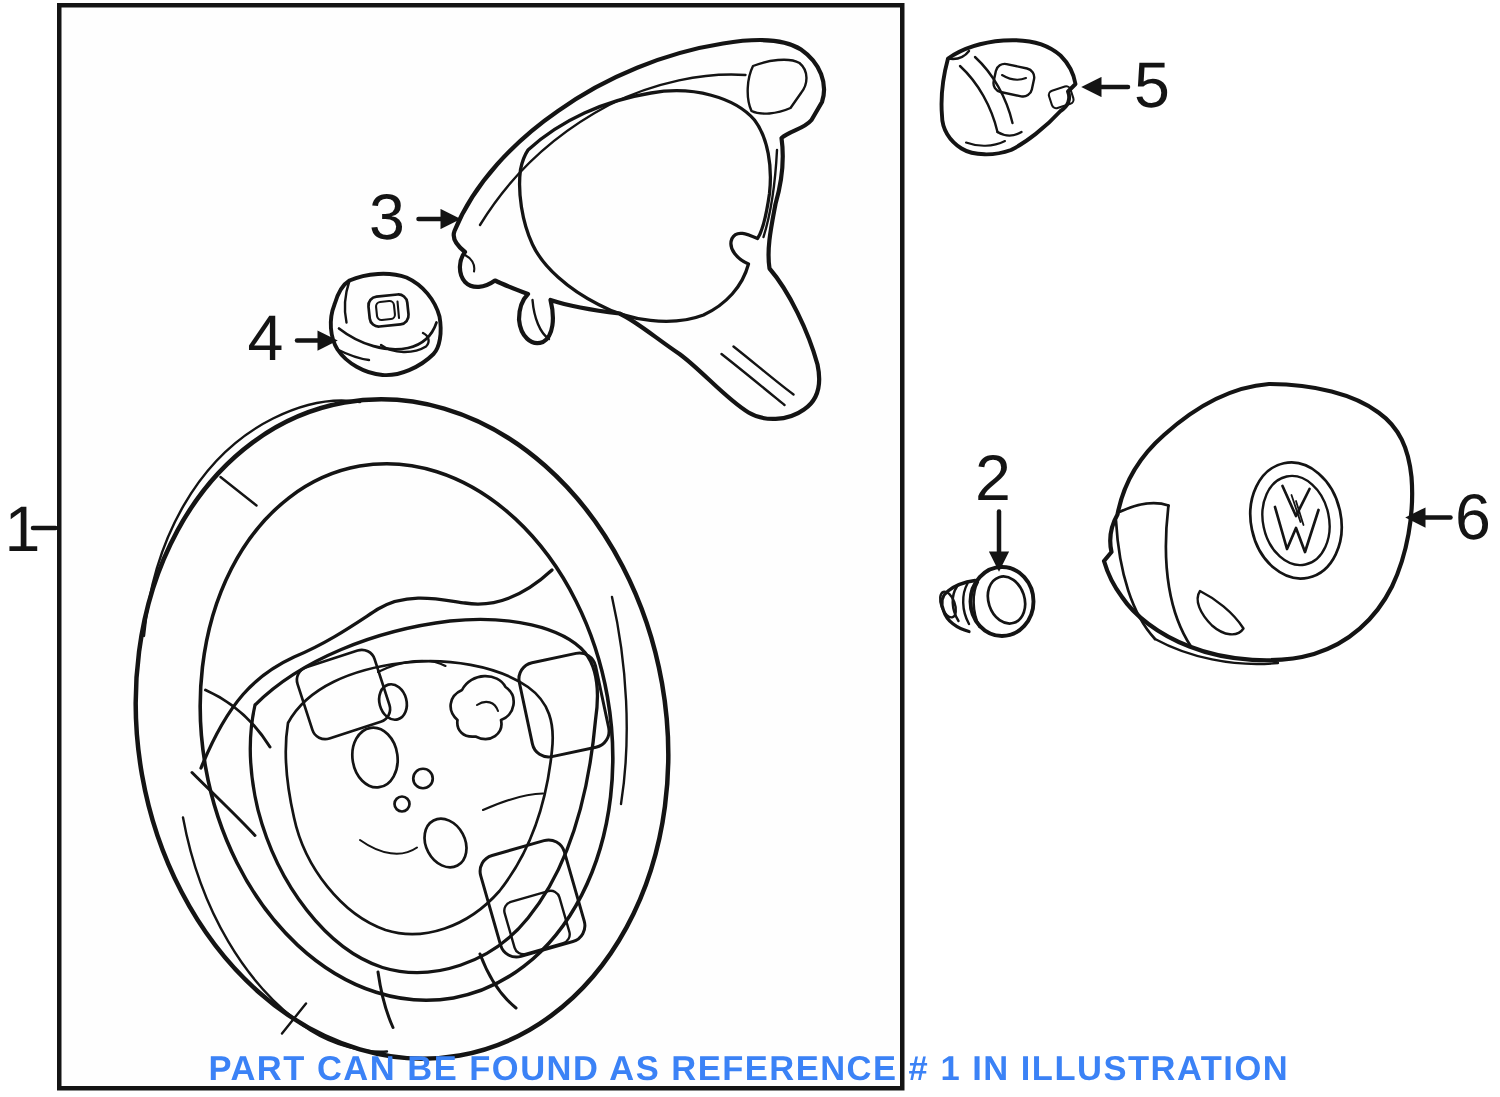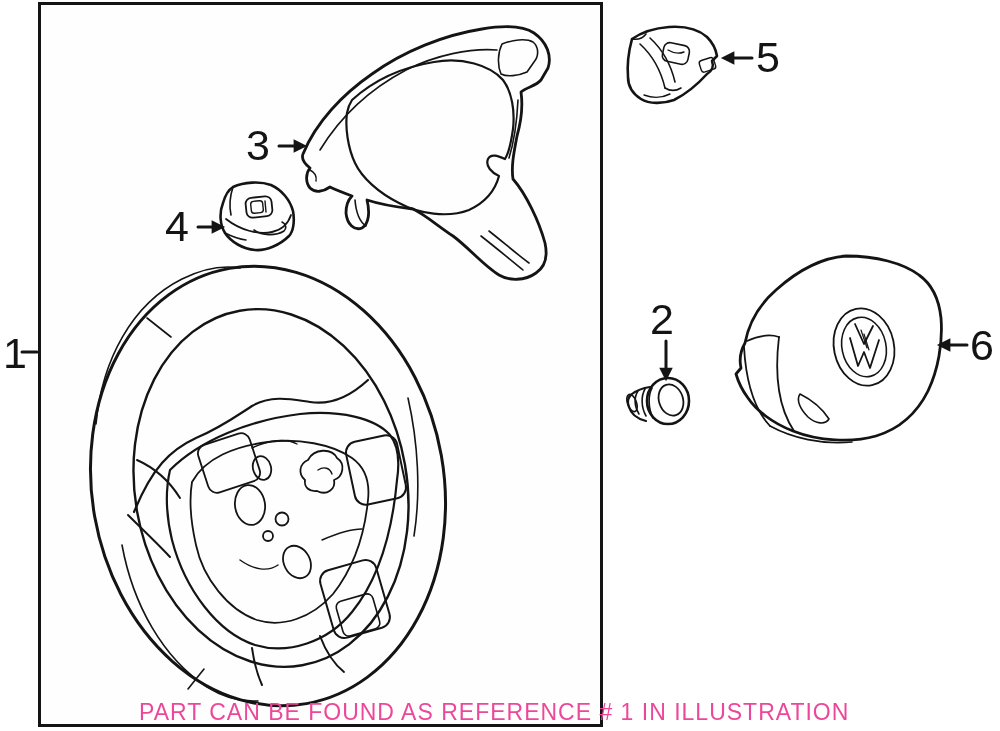--- a/index.html
+++ b/index.html
@@ -17,21 +17,21 @@
     font-weight:400;letter-spacing:0;user-select:none;
   }
   .c1{left:3px;top:332px;}
   .c2{left:650px;top:298px;}
   .c3{left:246px;top:124px;}
   .c4{left:165px;top:205px;}
   .c5{left:756px;top:36px;}
   .c6{left:970px;top:324px;}
   .ref-note{
     position:absolute;left:139px;top:699px;white-space:nowrap;
-    color:#ec4899;font-size:23px;font-weight:400;letter-spacing:1px;
+    color:#3b82f6;font-size:23px;font-weight:700;letter-spacing:1px;
   }
 </style>
 </head>
 <body>
 
 <div class="stage">
 
   <div class="frame"></div>
 
   <svg class="art" viewBox="0 0 1000 731" fill="none" stroke="#141414" stroke-linecap="round" stroke-linejoin="round">

